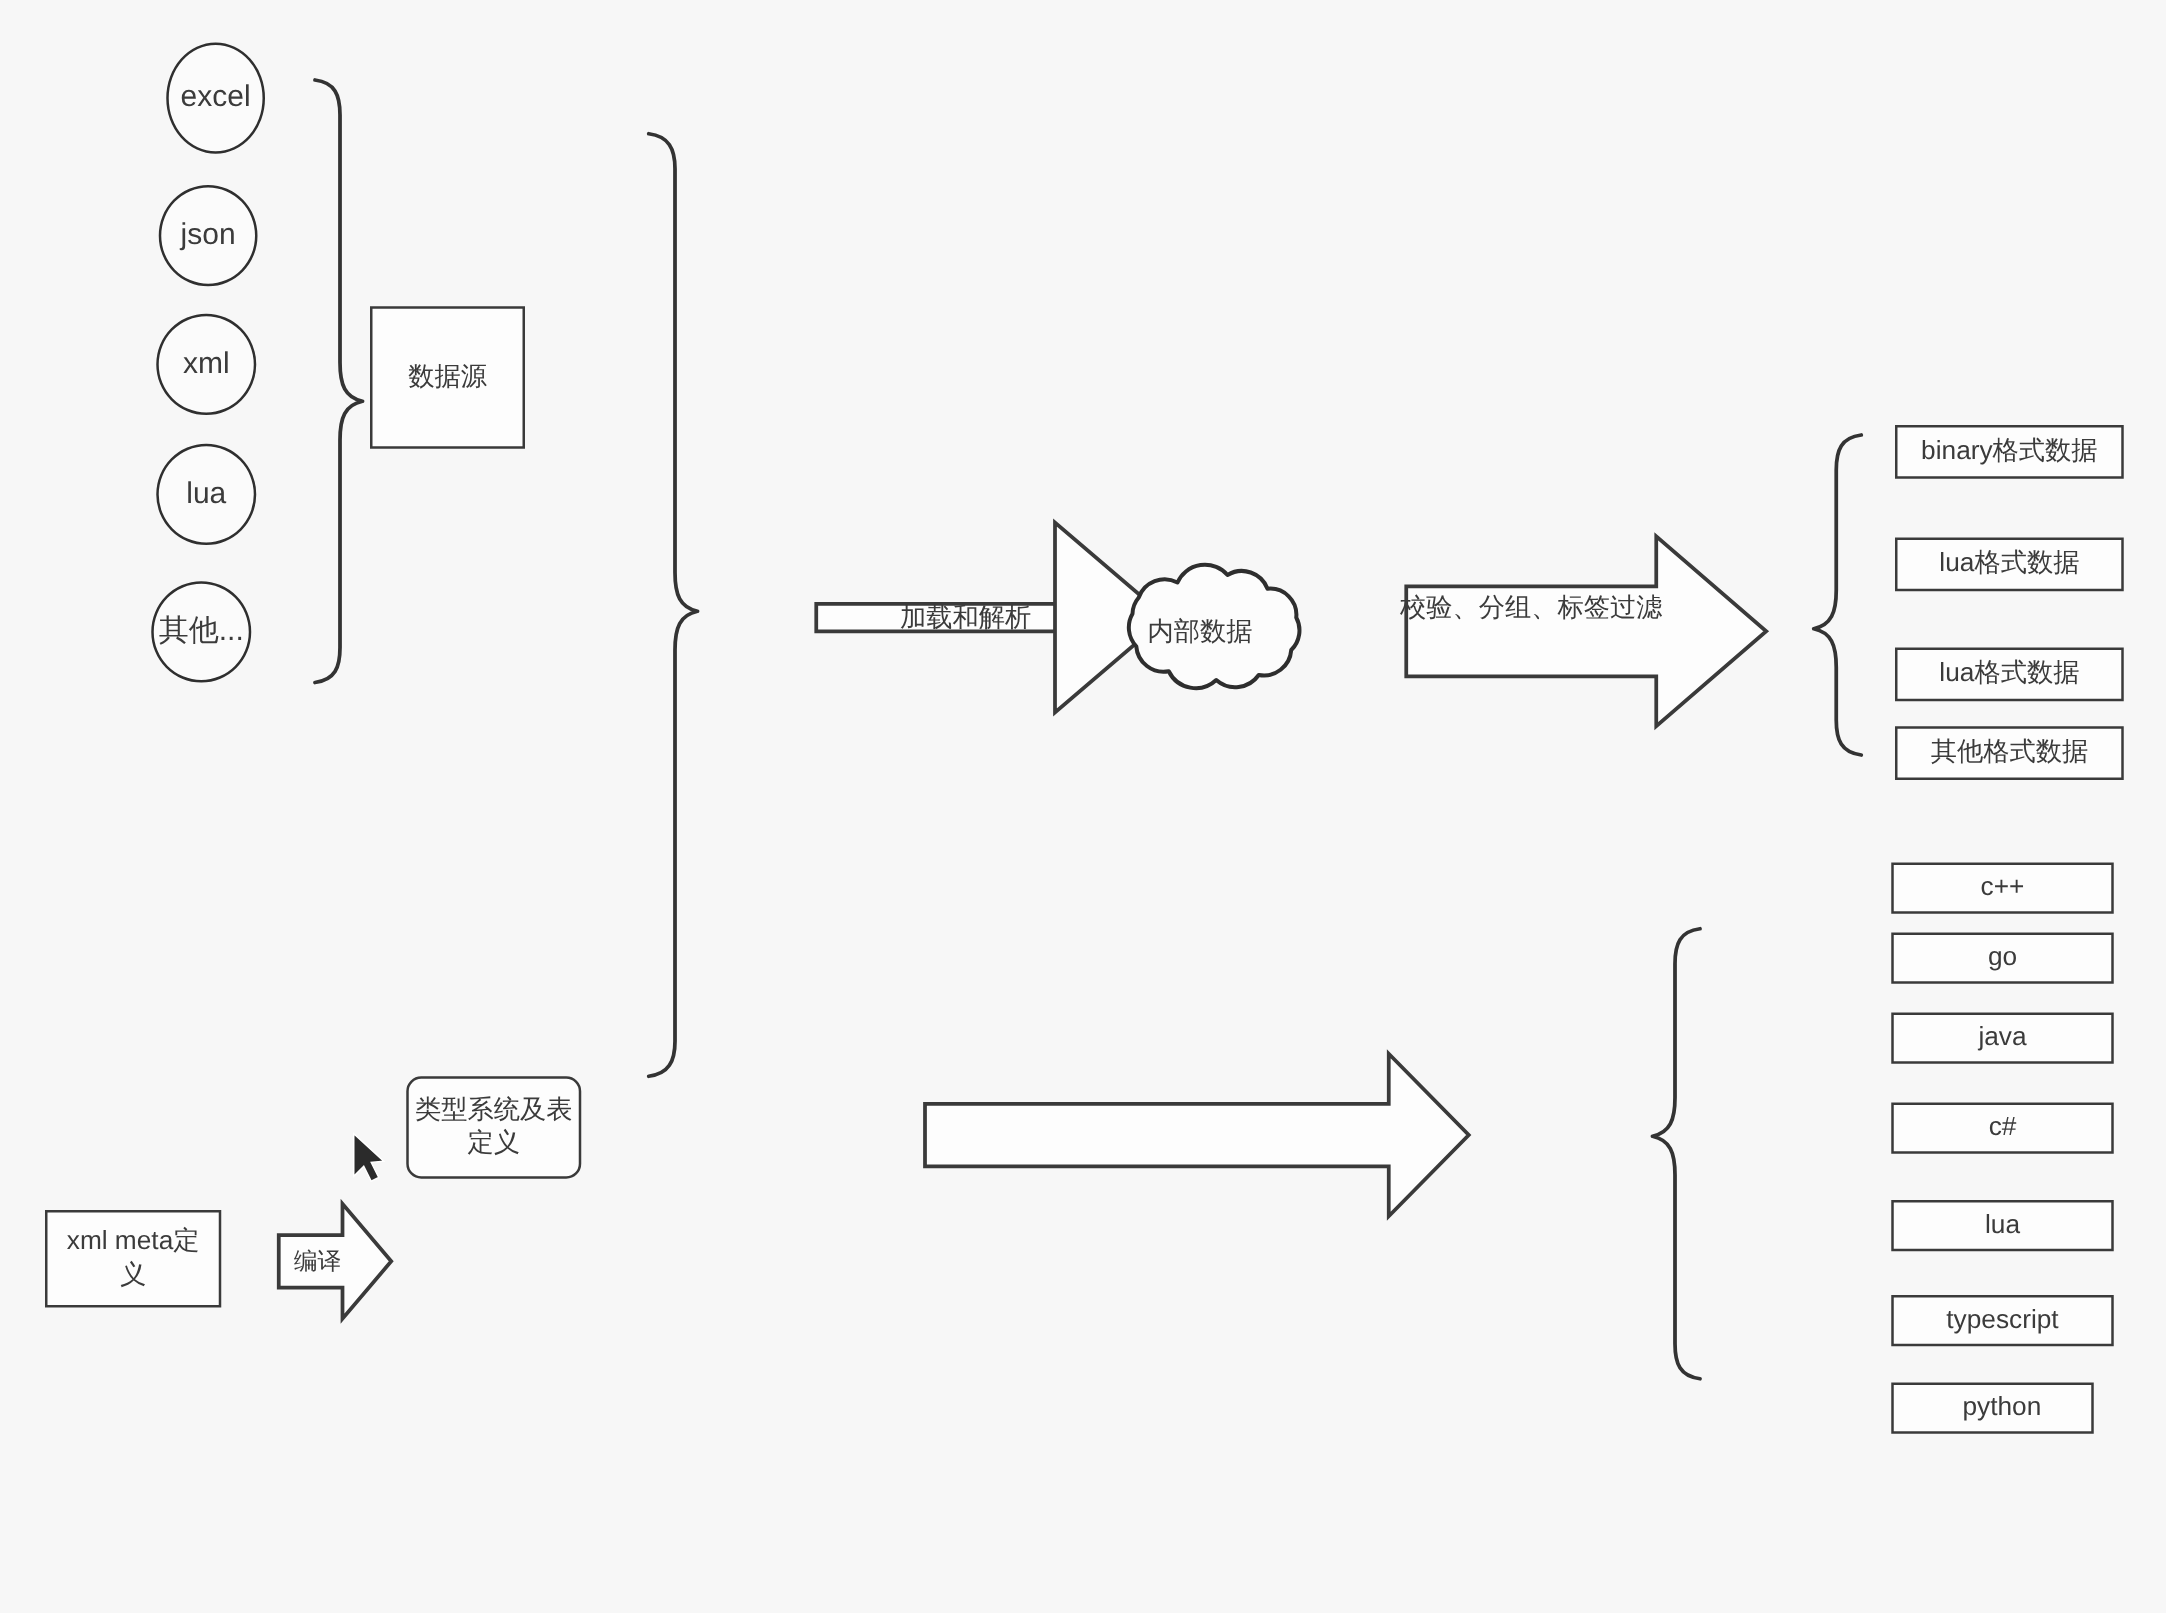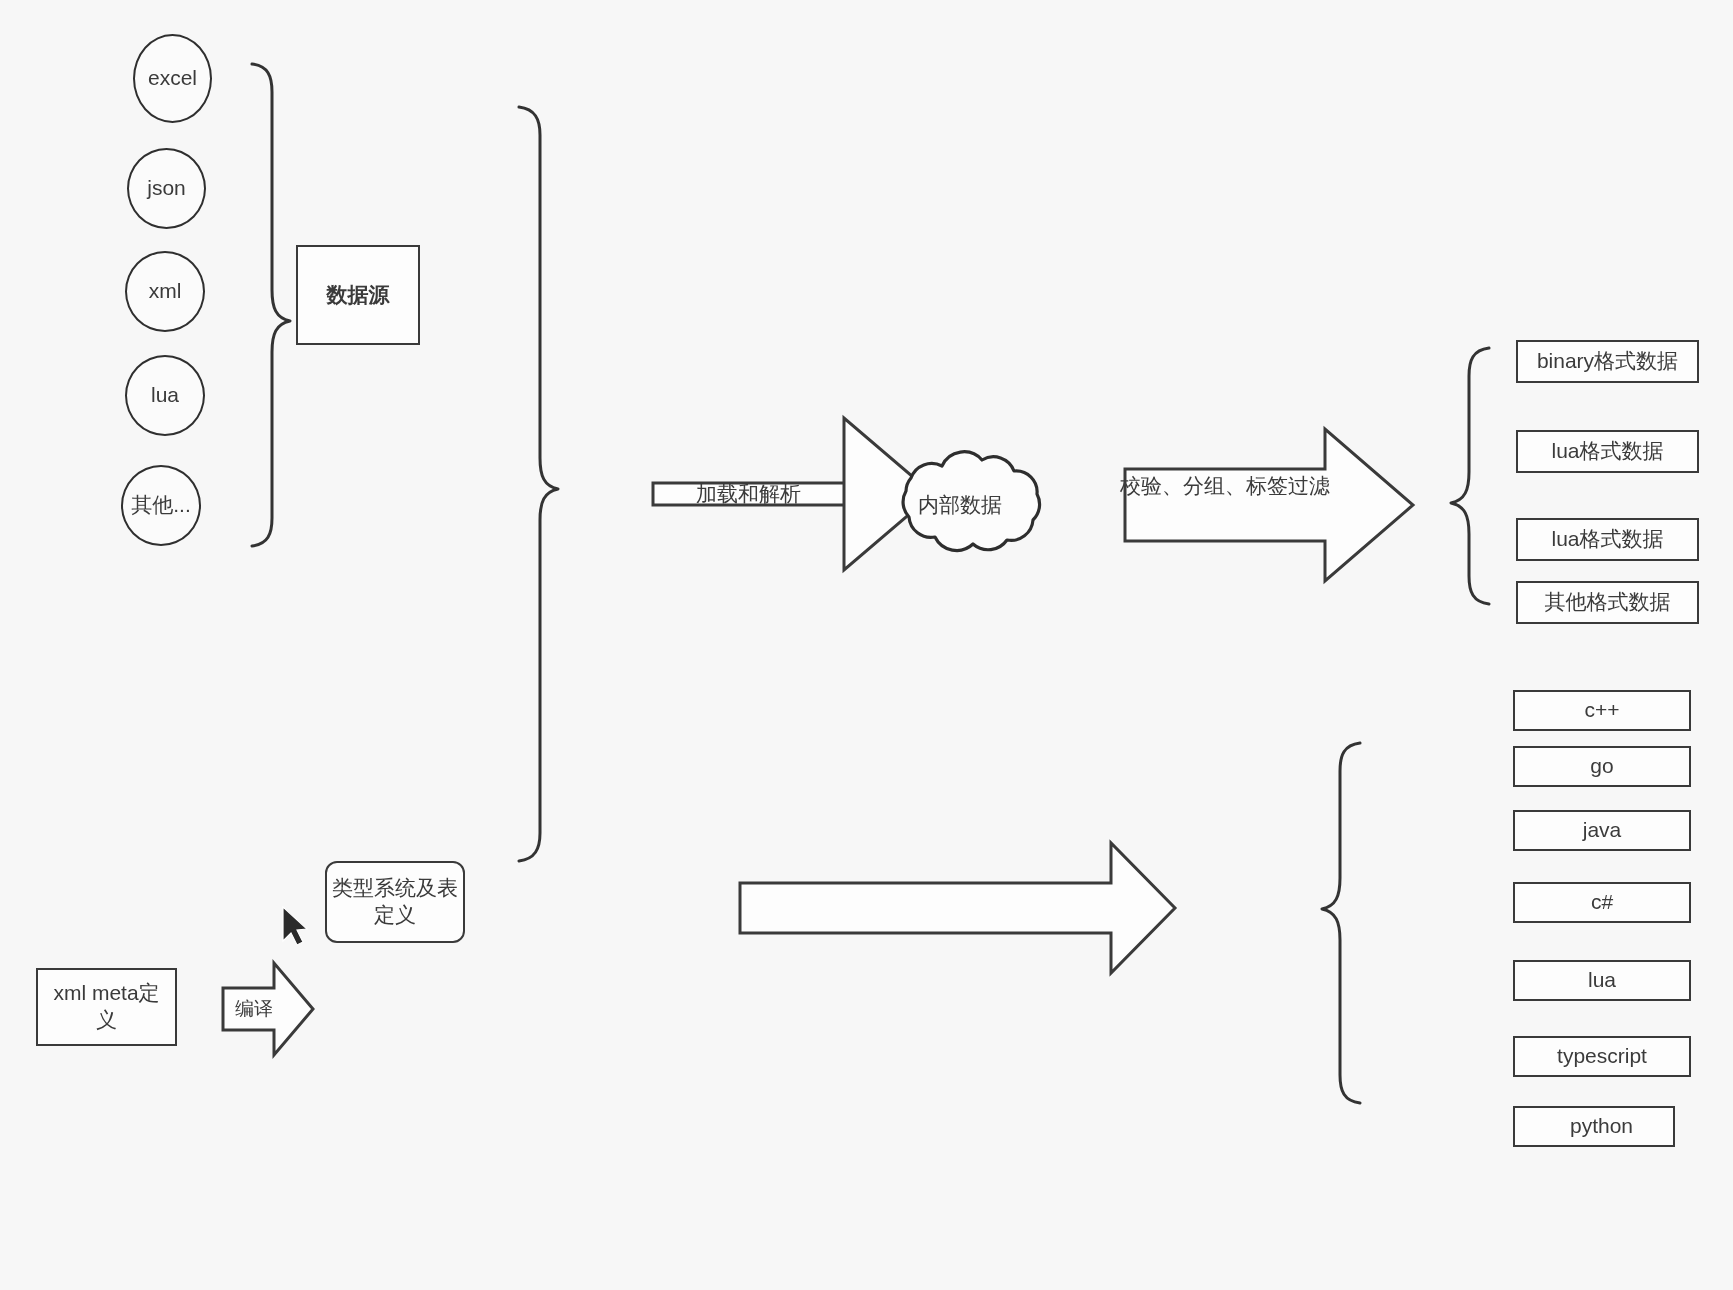--- a/index.html
+++ b/index.html
@@ -35,21 +35,21 @@
     box-sizing: border-box;
     padding: 0 4px;
   }
 
   
   .src-circle {
     border: 2.6px solid #2f2f2f;
     border-radius: 50%;
     background: #fbfbfb;
     box-sizing: border-box;
-    font-size: 21px;
+    font-size: 24px;
   }
 
   
   .rect-box {
     border: 2.8px solid #3a3a3a;
     background: #fdfdfd;
     box-sizing: border-box;
     font-size: 21px;
   }
   .rect-box.thin { border-width: 2.4px; }
@@ -204,25 +204,25 @@
   </div>
 
   <div class="abs src-circle" style="left:125px; top:355px; width:80px; height:81px;">
     <span class="node-label">lua</span>
   </div>
 
   <div class="abs src-circle" style="left:121px; top:465px; width:80px; height:81px;">
     <span class="node-label">其他...</span>
   </div>
 
-  <div class="abs rect-box" style="left:296px; top:245px; width:124px; height:100px;font-weight:bold;">
+  <div class="abs rect-box" style="left:296px; top:245px; width:124px; height:114px;">
     <span class="node-label">数据源</span>
   </div>
 
-  <div class="arrow-caption" style="left:653px; top:468px; width:191px; height:52px;">
+  <div class="arrow-caption" style="left:653px; top:468px; width:191px; height:52px;padding-left:24px;">
     <span>加载和解析</span>
   </div>
 
   <div class="arrow-caption" style="left:905px; top:480px; width:110px; height:50px;">
     <span>内部数据</span>
   </div>
 
   <div class="arrow-caption" style="left:1125px; top:460px; width:200px; height:52px;">
     <span>校验、分组、标签过滤</span>
   </div>

